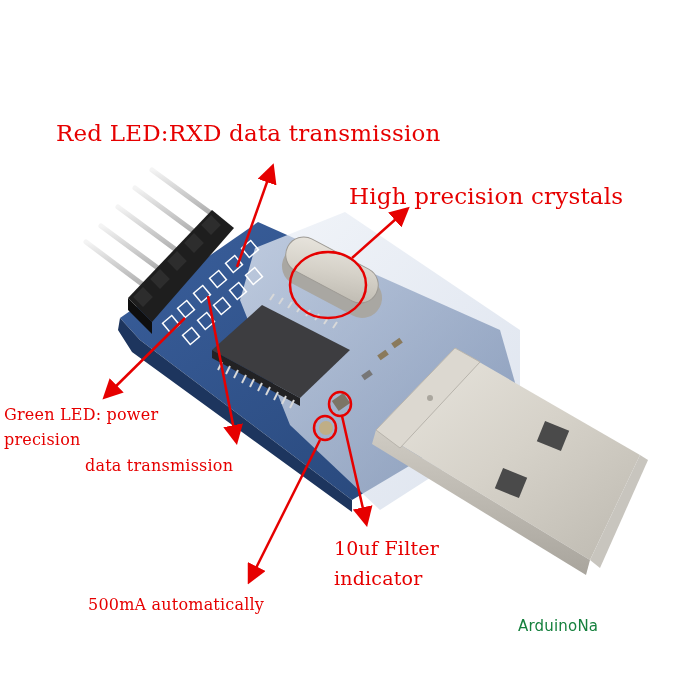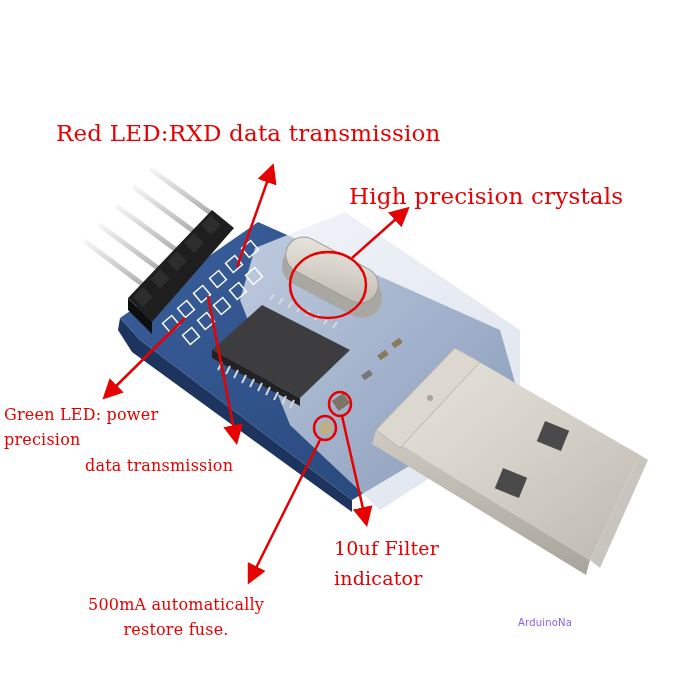--- a/index.html
+++ b/index.html
@@ -14,22 +14,22 @@
       letter-spacing: 0.2px;
       line-height: 1;
     }
     .l-big { font-size: 23px; }
     .l-mid { font-size: 19px; }
     .l-sm { font-size: 16px; }
     .multi { line-height: 25px; }
     .watermark {
       position: absolute;
       font-family: "DejaVu Sans", "Liberation Sans", sans-serif;
-      font-size: 10px;
-      color: #8b5cf6;
+      font-size: 15px;
+      color: #15803d;
       letter-spacing: 0.2px;
     }
   </style>
 </head>
 <body>
 
 <div class="stage">
   <svg width="700" height="700" viewBox="0 0 700 700">
     <defs>
       <linearGradient id="metal" x1="0" y1="0" x2="1" y2="1">
@@ -177,17 +177,16 @@
     <div>data transmission</div>
   </div>
 
   <div class="label l-mid multi" style="left:334px; top:533px; line-height:30px;">
     <div>10uf Filter</div>
     <div>indicator</div>
   </div>
 
   <div class="label l-sm multi" style="left:88px; top:592px;text-align:center;">
     <div>500mA automatically</div>
-    <div>restore fuse.</div>
   </div>
 
   <div class="watermark" style="left:518px; top:617px;">ArduinoNa</div>
 </div>
 
 </body></html>

